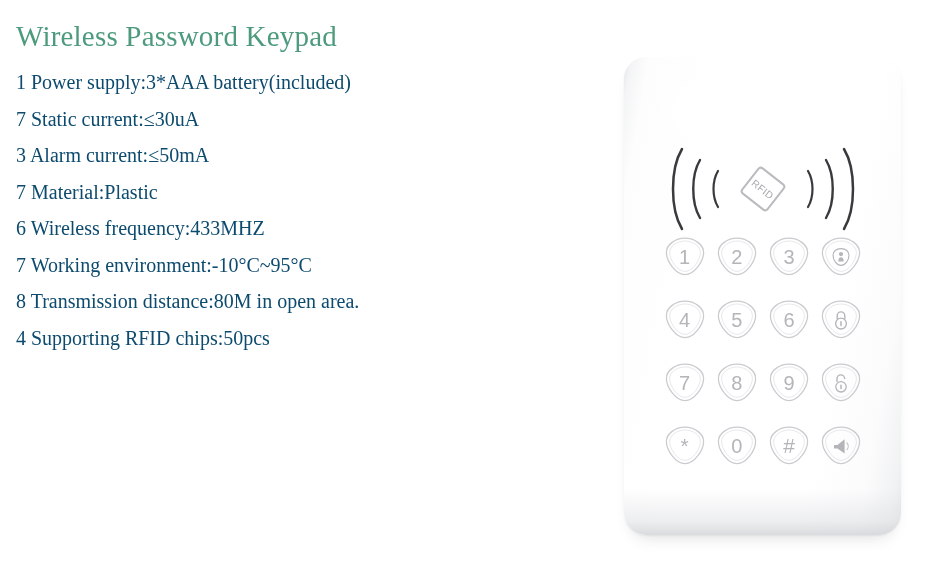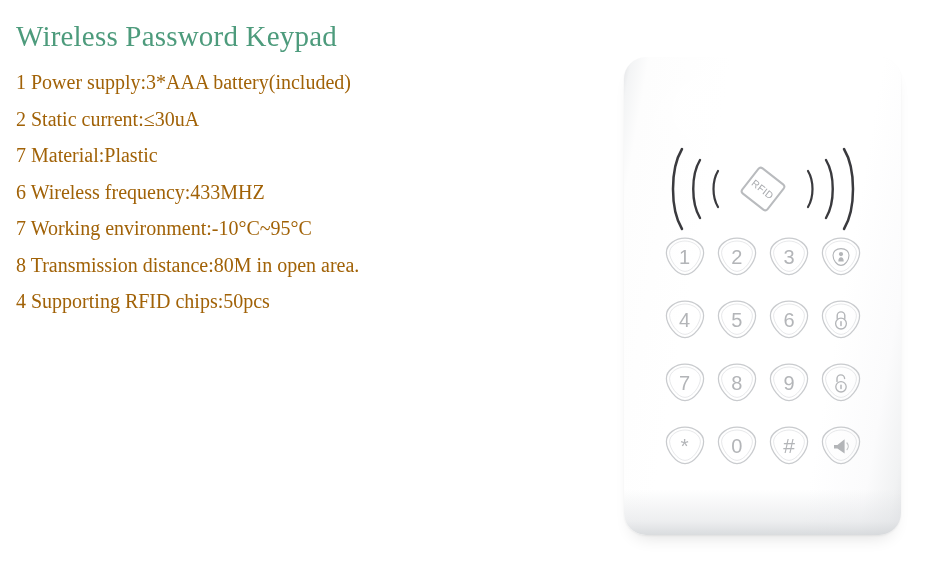--- a/index.html
+++ b/index.html
@@ -38,21 +38,21 @@
 
   #spec-list {
     list-style: none;
     margin: 0;
     padding: 0;
   }
   #spec-list li {
     font-family: "Liberation Serif", "DejaVu Serif", serif;
     font-size: 20px;
     line-height: 36.5px;
-    color: #a16207;
+    color: #0c4a6e;
     white-space: nowrap;
   }
 
   
   #device-stage {
     position: absolute;
     left: 600px;
     top: 0;
     width: 350px;
     height: 565px;
@@ -149,21 +149,22 @@
   .key .glyph svg { display: block; }
 </style>
 </head>
 <body>
 
 <section id="spec-panel">
   <h1 id="product-title">Wireless Password Keypad</h1>
 
   <ul id="spec-list">
       <li>1 Power supply:3*AAA battery(included)</li>
-      <li>2 Static current:≤30uA</li>
+      <li>7 Static current:≤30uA</li>
+      <li>3 Alarm current:≤50mA</li>
       <li>7 Material:Plastic</li>
       <li>6 Wireless frequency:433MHZ</li>
       <li>7 Working environment:-10°C~95°C</li>
       <li>8 Transmission distance:80M in open area.</li>
       <li>4 Supporting RFID chips:50pcs</li>
     </ul>
 </section>
 
 <section id="device-stage">
   <div id="keypad-device">

